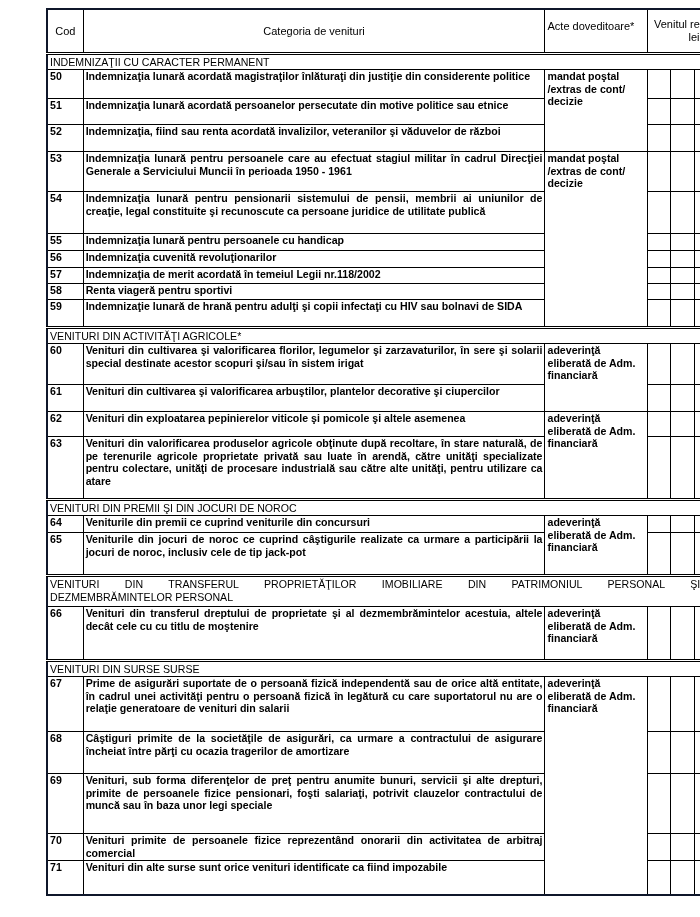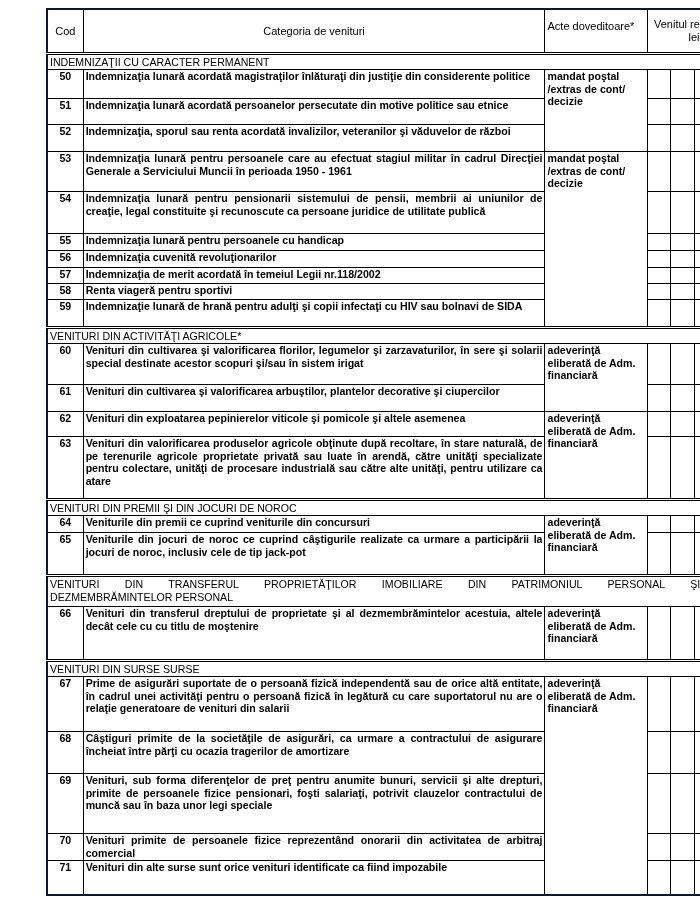--- a/index.html
+++ b/index.html
@@ -6,21 +6,21 @@
   body { width:700px; height:917px; position:relative; overflow:hidden;
          font-family:"Liberation Sans", sans-serif; color:#000; }
   table.form { position:absolute; left:46px; top:8px; width:696px;
     border-collapse:collapse; table-layout:fixed; border:2px solid #0f172a;
     font-size:10.6px; line-height:12.6px; font-weight:bold; }
   table.form td { border:1px solid #000; padding:0 2px; vertical-align:top; }
   .col-cod { width:31px; }
   .col-cat { width:396px; }
   .col-acte { width:88px; }
   .col-v { width:20px; }
-  td.cod { text-align:center; font-weight:bold; }
+  td.cod { text-align:left; font-weight:bold; }
   td.cat { text-align:justify; }
   td.acte { vertical-align:middle; }
   td.v { border-left:1.5px solid #000; }
   td.sep-l { border-left:2px solid #000; }
   tr.head td { font-weight:normal; height:32px; vertical-align:middle; font-size:11px; line-height:13px; }
   tr.head td.c { text-align:center; }
   tr.sec td { border-top:3px double #000; font-weight:normal; padding-top:1px; height:13px; }
   tr.sec td.last { text-align:right; text-align-last:left; }
 </style>
 </head>
@@ -60,21 +60,21 @@
   <tr style="height:26px">
     <td class="cod">51</td>
     <td class="cat">Indemnizaţia lunară acordată persoanelor persecutate din motive politice sau etnice</td>
     <td class="v sep-l"></td>
         <td class="v"></td>
         <td class="v"></td>
         <td class="v"></td>
   </tr>
   <tr style="height:27px">
     <td class="cod">52</td>
-    <td class="cat">Indemnizaţia, sporul sau renta acordată invalizilor, veteranilor şi văduvelor de război</td>
+    <td class="cat">Indemnizaţia, fiind sau renta acordată invalizilor, veteranilor şi văduvelor de război</td>
     <td class="v sep-l"></td>
         <td class="v"></td>
         <td class="v"></td>
         <td class="v"></td>
   </tr>
   <tr style="height:40px">
     <td class="cod">53</td>
     <td class="cat">Indemnizaţia lunară pentru persoanele care au efectuat stagiul militar în cadrul Direcţiei Generale a Serviciului Muncii în perioada 1950 - 1961</td>
     <td class="acte" rowspan="7">mandat poştal /extras de cont/ decizie</td>
     <td class="v sep-l"></td>

